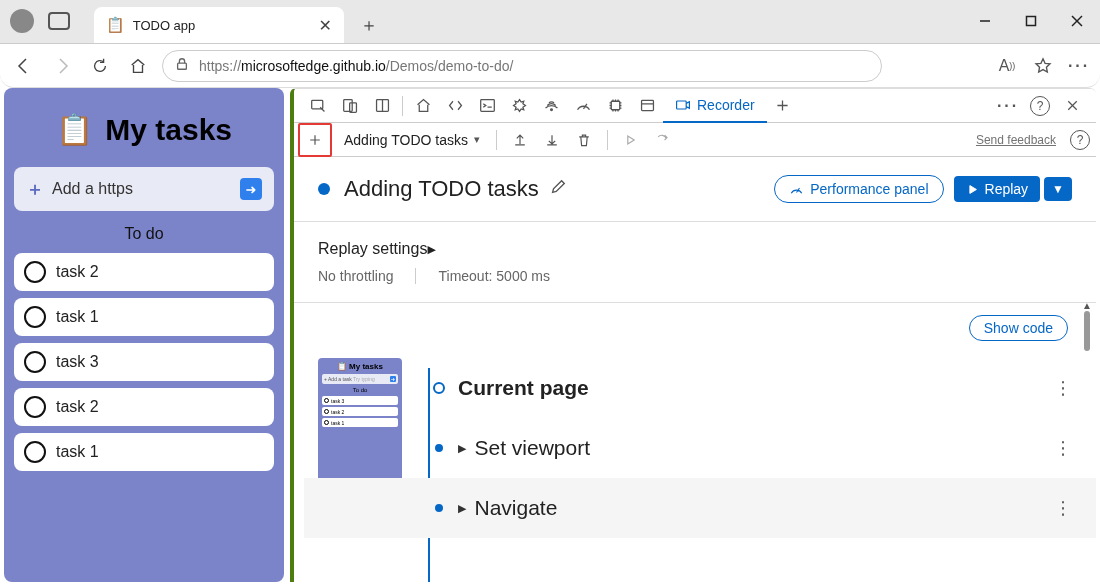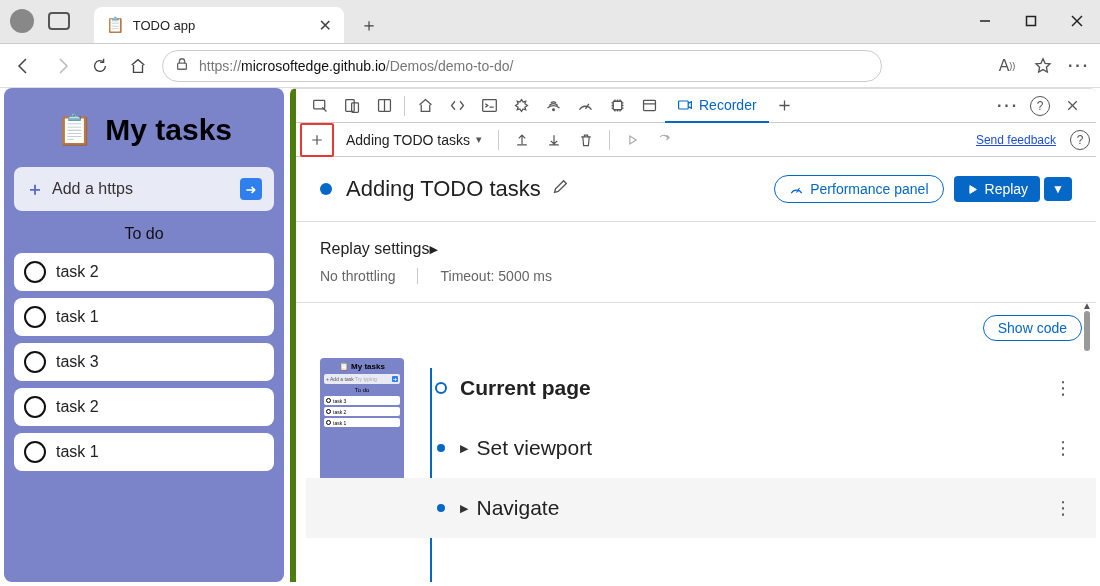--- a/index.html
+++ b/index.html
@@ -12,21 +12,21 @@
   .workspaces { width: 22px; height: 18px; border: 2px solid #555; border-radius: 4px; }
   .tab { background: #fff; height: 36px; display: flex; align-items: center; padding: 0 12px; border-radius: 8px 8px 0 0; margin-left: 14px; min-width: 250px; position: relative; }
   .tab .favicon { font-size: 15px; margin-right: 8px; }
   .tab .title { font-size: 13px; color: #222; flex: 1; }
   .tab .close { font-size: 16px; color: #444; cursor: pointer; }
   .newtab { margin-left: 10px; color: #444; font-size: 18px; cursor: pointer; padding: 6px; }
   .win-controls { margin-left: auto; display: flex; height: 44px; }
   .win-btn { width: 46px; display: flex; align-items: center; justify-content: center; color: #222; }
   .win-btn svg { width: 12px; height: 12px; }
 
-  .addrbar { height: 44px; background: #fff; display: flex; align-items: center; padding: 16px 10px; gap: 10px; border-bottom: 1px solid #ddd; }
+  .addrbar { height: 44px; background: #fff; display: flex; align-items: center; padding: 16px 10px; gap: 10px; border-bottom: 1px solid #ddd; border-radius: 14px; }
   .addrbar .navbtn { width: 28px; height: 28px; display: flex; align-items: center; justify-content: center; color: #444; border-radius: 4px; }
   .addrbar .navbtn.disabled { color: #bbb; }
   .urlbox { flex: 1; height: 32px; border: 1px solid #ccc; border-radius: 16px; display: flex; align-items: center; padding: 0 12px; gap: 10px; max-width: 720px; }
   .urlbox .lock { color: #666; font-size: 14px; }
   .url { font-size: 14px; color: #777; white-space: nowrap; }
   .url .host { color: #111; }
   .addr-right { margin-left: auto; display: flex; align-items: center; gap: 14px; color: #555; }
   .addr-right .ico { width: 22px; height: 22px; display: flex; align-items: center; justify-content: center; }
 
   
@@ -39,57 +39,57 @@
   .addtask .plus { color: #5c6bc0; font-weight: 700; font-size: 18px; margin-right: 8px; }
   .addtask .text { color: #333; font-size: 16px; flex: 1; }
   .addtask .go { width: 22px; height: 22px; background: #2f80ed; border-radius: 4px; display: flex; align-items: center; justify-content: center; color: #fff; font-size: 13px; }
   .section-label { text-align: center; font-size: 16px; color: #111; margin-bottom: 10px; }
   .task-list { display: flex; flex-direction: column; gap: 7px; }
   .task { background: #fff; border-radius: 8px; height: 38px; display: flex; align-items: center; padding: 0 10px; }
   .task .circle { width: 22px; height: 22px; border: 2.5px solid #111; border-radius: 50%; margin-right: 10px; }
   .task .tlabel { font-size: 16px; color: #222; }
 
   
-  .right { flex: 1; display: flex; flex-direction: column; border-left: 6px solid #4d7c0f; border-top: 1px solid #ddd; margin-left: 6px; border-radius: 6px 6px 0 0; overflow: hidden; }
+  .right { flex: 1; display: flex; flex-direction: column; border-left: 4px solid #4d7c0f; border-top: 1px solid #ddd; margin-left: 6px; border-radius: 6px 6px 0 0; overflow: hidden; }
   .dt-tabs { height: 34px; display: flex; align-items: center; border-bottom: 1px solid #ccc; padding: 0 8px; gap: 0; background: #fff; }
   .dt-ico { width: 32px; height: 32px; display: flex; align-items: center; justify-content: center; color: #555; }
   .dt-ico svg { width: 17px; height: 17px; }
   .vsep { width: 1px; height: 20px; background: #ccc; margin: 0 4px; }
   .dt-tab { display: flex; align-items: center; gap: 6px; padding: 0 12px; height: 34px; font-size: 14px; border-bottom: 2px solid transparent; }
   .dt-tab.active { border-bottom: 2px solid #0567c6; color: #0567c6; }
   .dt-tabs .spacer { flex: 1; }
 
   .dt-toolbar { height: 34px; border-bottom: 1px solid #ccc; display: flex; align-items: center; padding: 0 6px 0 4px; gap: 6px; }
   .highlight { border: 2px solid #e53935; border-radius: 2px; padding: 2px; }
   .tb-ico { width: 26px; height: 26px; display: flex; align-items: center; justify-content: center; color: #555; }
   .tb-ico svg { width: 16px; height: 16px; }
   .rec-name { display: flex; align-items: center; font-size: 14px; color: #222; padding: 0 6px; gap: 6px; }
   .rec-name .caret { font-size: 11px; color: #555; }
   .dt-toolbar .spacer { flex: 1; }
-  .feedback { font-size: 12px; color: #1d4ed8; text-decoration: underline; margin-right: 8px; }
+  .feedback { font-size: 12px; color: #737373; text-decoration: underline; margin-right: 8px; }
   .help-circle { width: 20px; height: 20px; border: 1.5px solid #555; border-radius: 50%; display: flex; align-items: center; justify-content: center; font-size: 12px; color: #555; }
 
   .rec-header { padding: 18px 24px; border-bottom: 1px solid #ddd; display: flex; align-items: center; }
   .rec-dot { width: 12px; height: 12px; background: #0567c6; border-radius: 50%; margin-right: 14px; }
   .rec-title { font-size: 22px; color: #222; margin-right: 10px; }
   .edit-ico { color: #555; }
   .rec-header .spacer { flex: 1; }
   .perf-btn { border: 1px solid #0567c6; color: #0567c6; border-radius: 16px; padding: 5px 14px; font-size: 14px; display: flex; align-items: center; gap: 6px; margin-right: 10px; }
   .replay-btn { background: #0567c6; color: #fff; border-radius: 4px; padding: 5px 12px; font-size: 14px; display: flex; align-items: center; gap: 6px; }
   .replay-caret { background: #0567c6; color: #fff; border-radius: 4px; padding: 5px 8px; margin-left: 4px; font-size: 12px; }
 
   .settings { padding: 18px 24px; border-bottom: 1px solid #ddd; display: flex; }
   .settings-col { flex: 1; }
   .settings-label { font-size: 16px; color: #222; margin-bottom: 10px; display: flex; align-items: center; }
   .settings-row { font-size: 14px; color: #666; display: flex; align-items: center; gap: 22px; }
   .settings-row .divider { width: 1px; height: 16px; background: #ccc; }
   .settings-col.right-col { text-align: left; }
 
   .steps-area { flex: 1; position: relative; display: flex; overflow: hidden; }
-  .show-code { position: absolute; right: 14px; top: 12px; border: 1px solid #0567c6; color: #0567c6; border-radius: 18px; padding: 4px 14px; font-size: 14px; }
+  .show-code { position: absolute; right: 28px; top: 12px; border: 1px solid #0567c6; color: #0567c6; border-radius: 18px; padding: 4px 14px; font-size: 14px; }
   .scroll-ind { position: absolute; right: 6px; top: 8px; width: 6px; height: 40px; background: #999; border-radius: 3px; }
   .scroll-arrow { position: absolute; right: 4px; top: -3px; font-size: 10px; color: #555; }
 
   .steps-inner { padding: 55px 24px 0 24px; display: flex; width: 100%; }
   .thumb { width: 84px; height: 130px; background: #7b83c9; border-radius: 4px; margin-right: 16px; padding: 4px; font-size: 6px; color: #000; display: flex; flex-direction: column; gap: 3px; }
   .thumb-title { font-size: 8px; font-weight: 700; text-align: center; color: #000; display:flex; align-items:center; justify-content:center; gap:2px; }
   .thumb-add { background: #e8eaf6; border-radius: 2px; height: 10px; font-size: 5px; display: flex; align-items: center; padding: 0 2px; color:#555; }
   .thumb-sec { text-align: center; font-size: 6px; }
   .thumb-task { background: #fff; border-radius: 2px; height: 9px; display: flex; align-items: center; padding: 0 2px; font-size: 5px; gap: 2px; }
   .thumb-task .tc { width: 5px; height: 5px; border: 1px solid #000; border-radius: 50%; }

